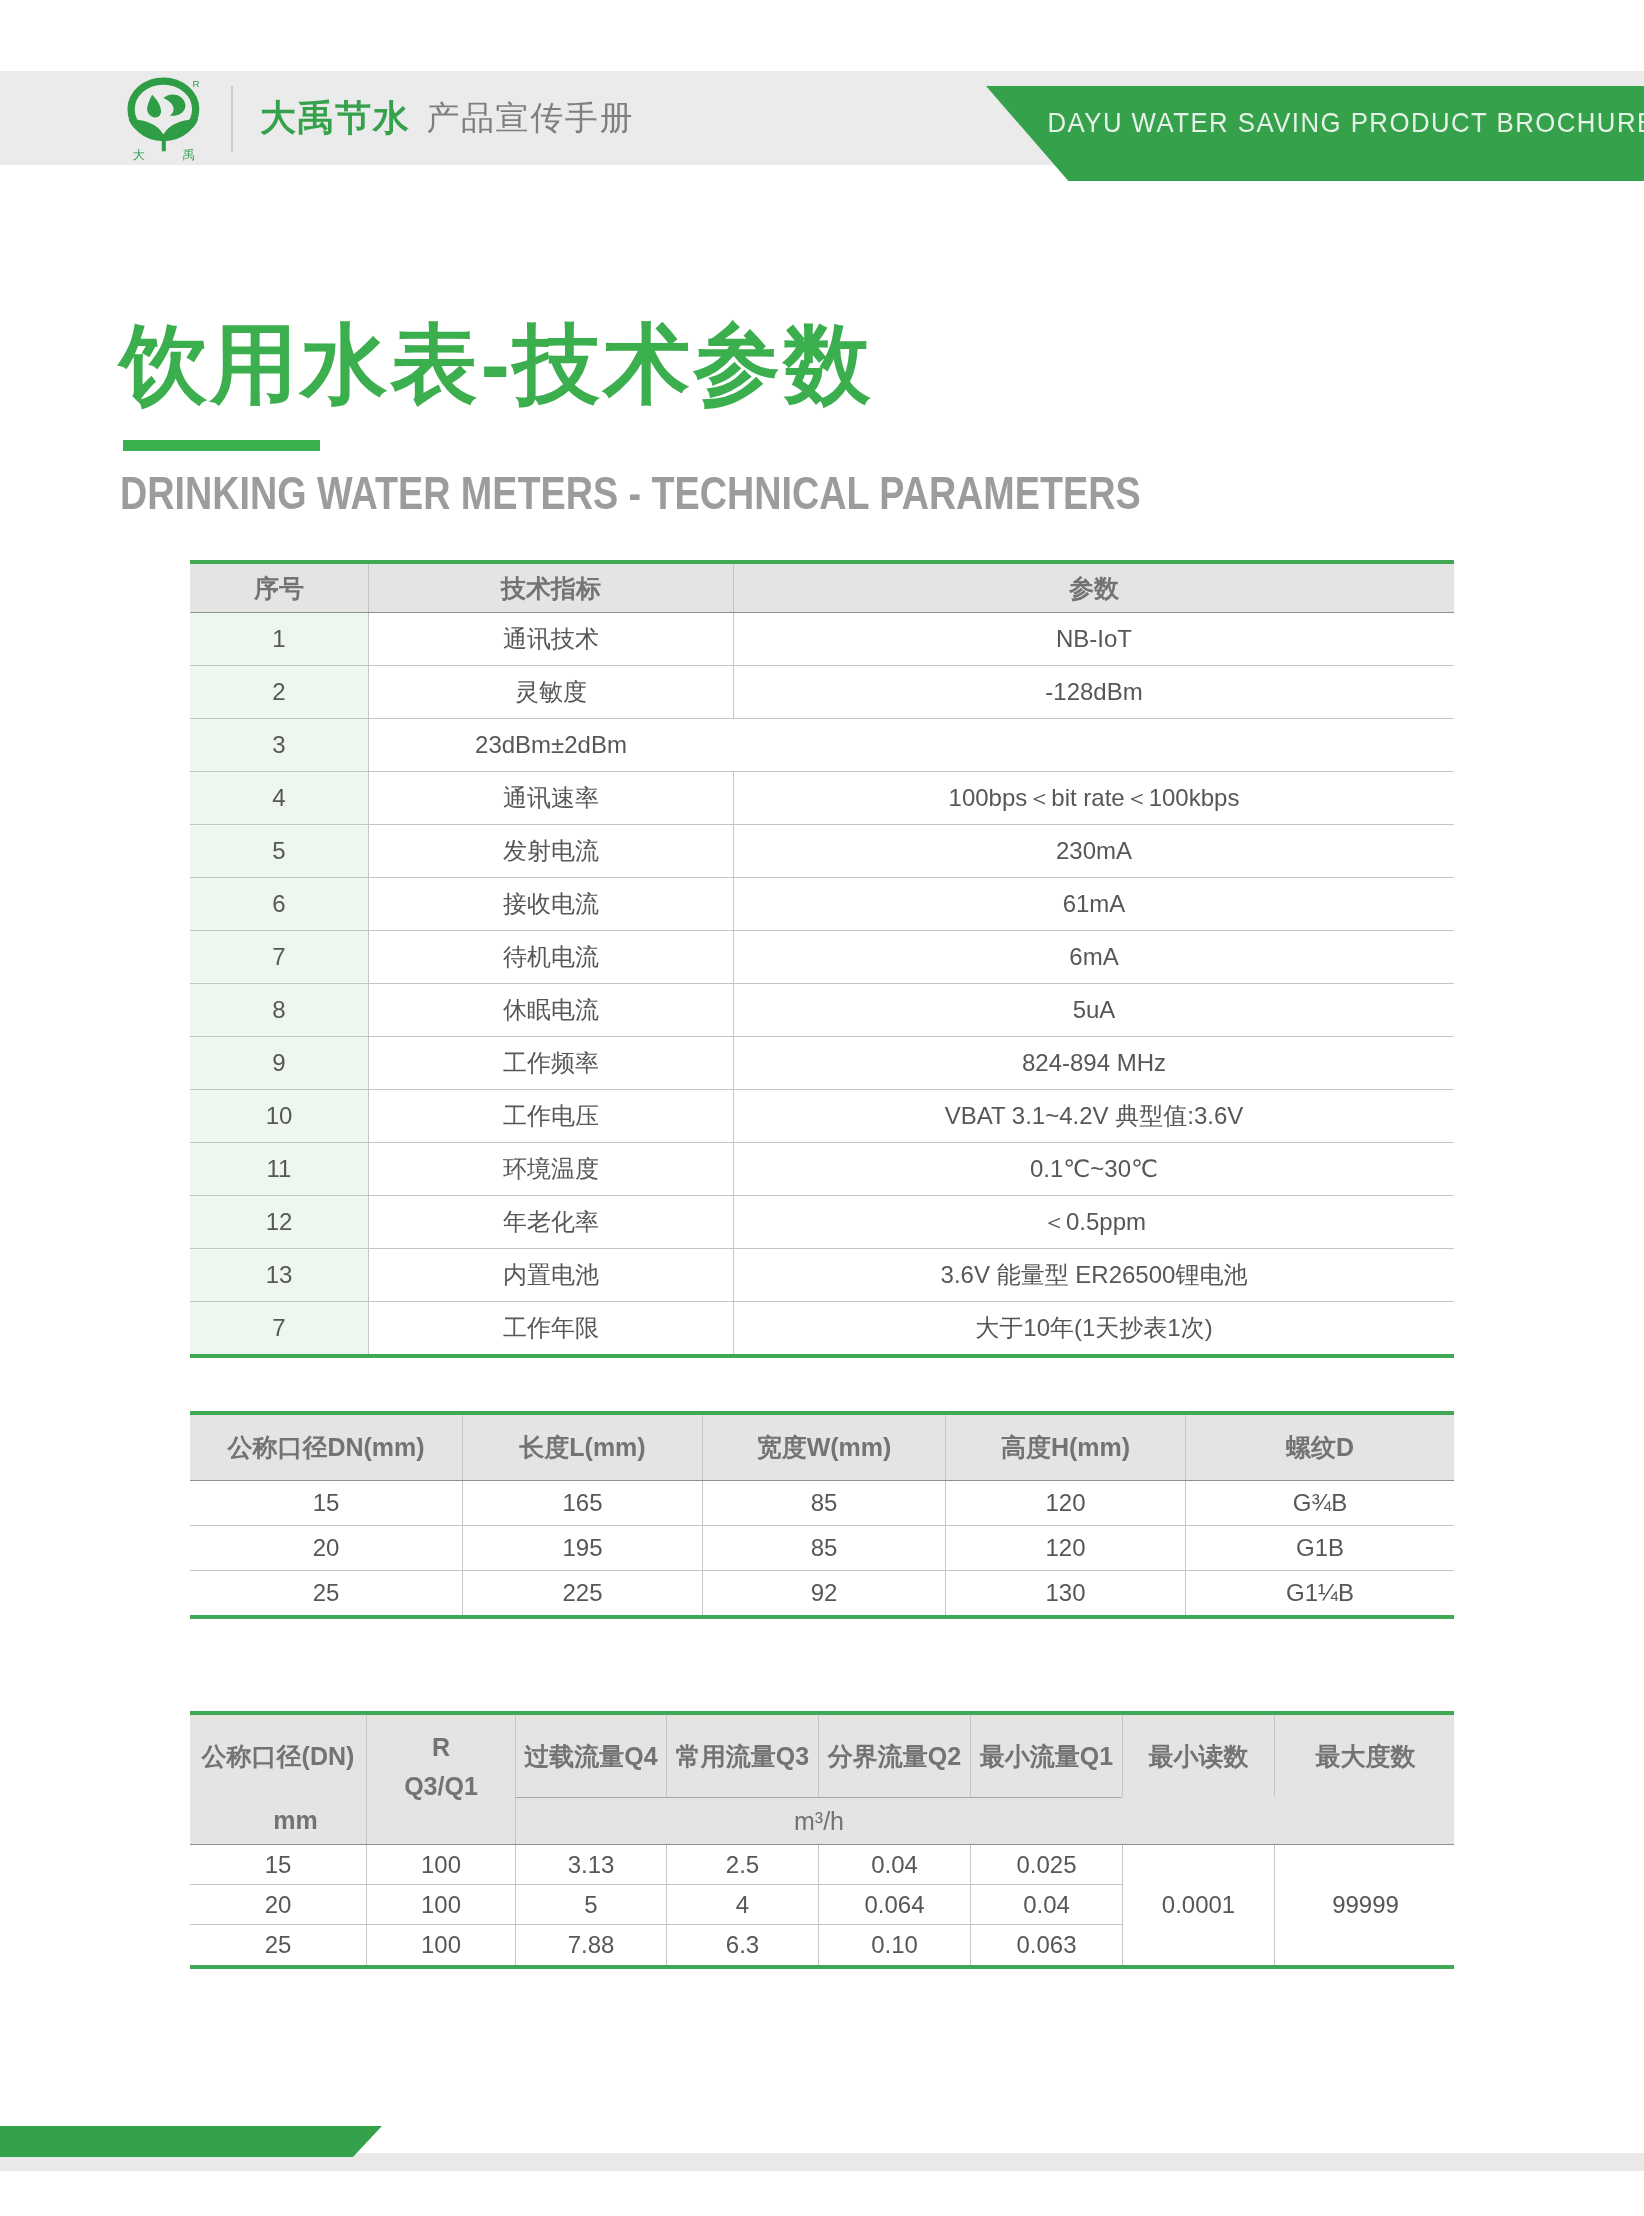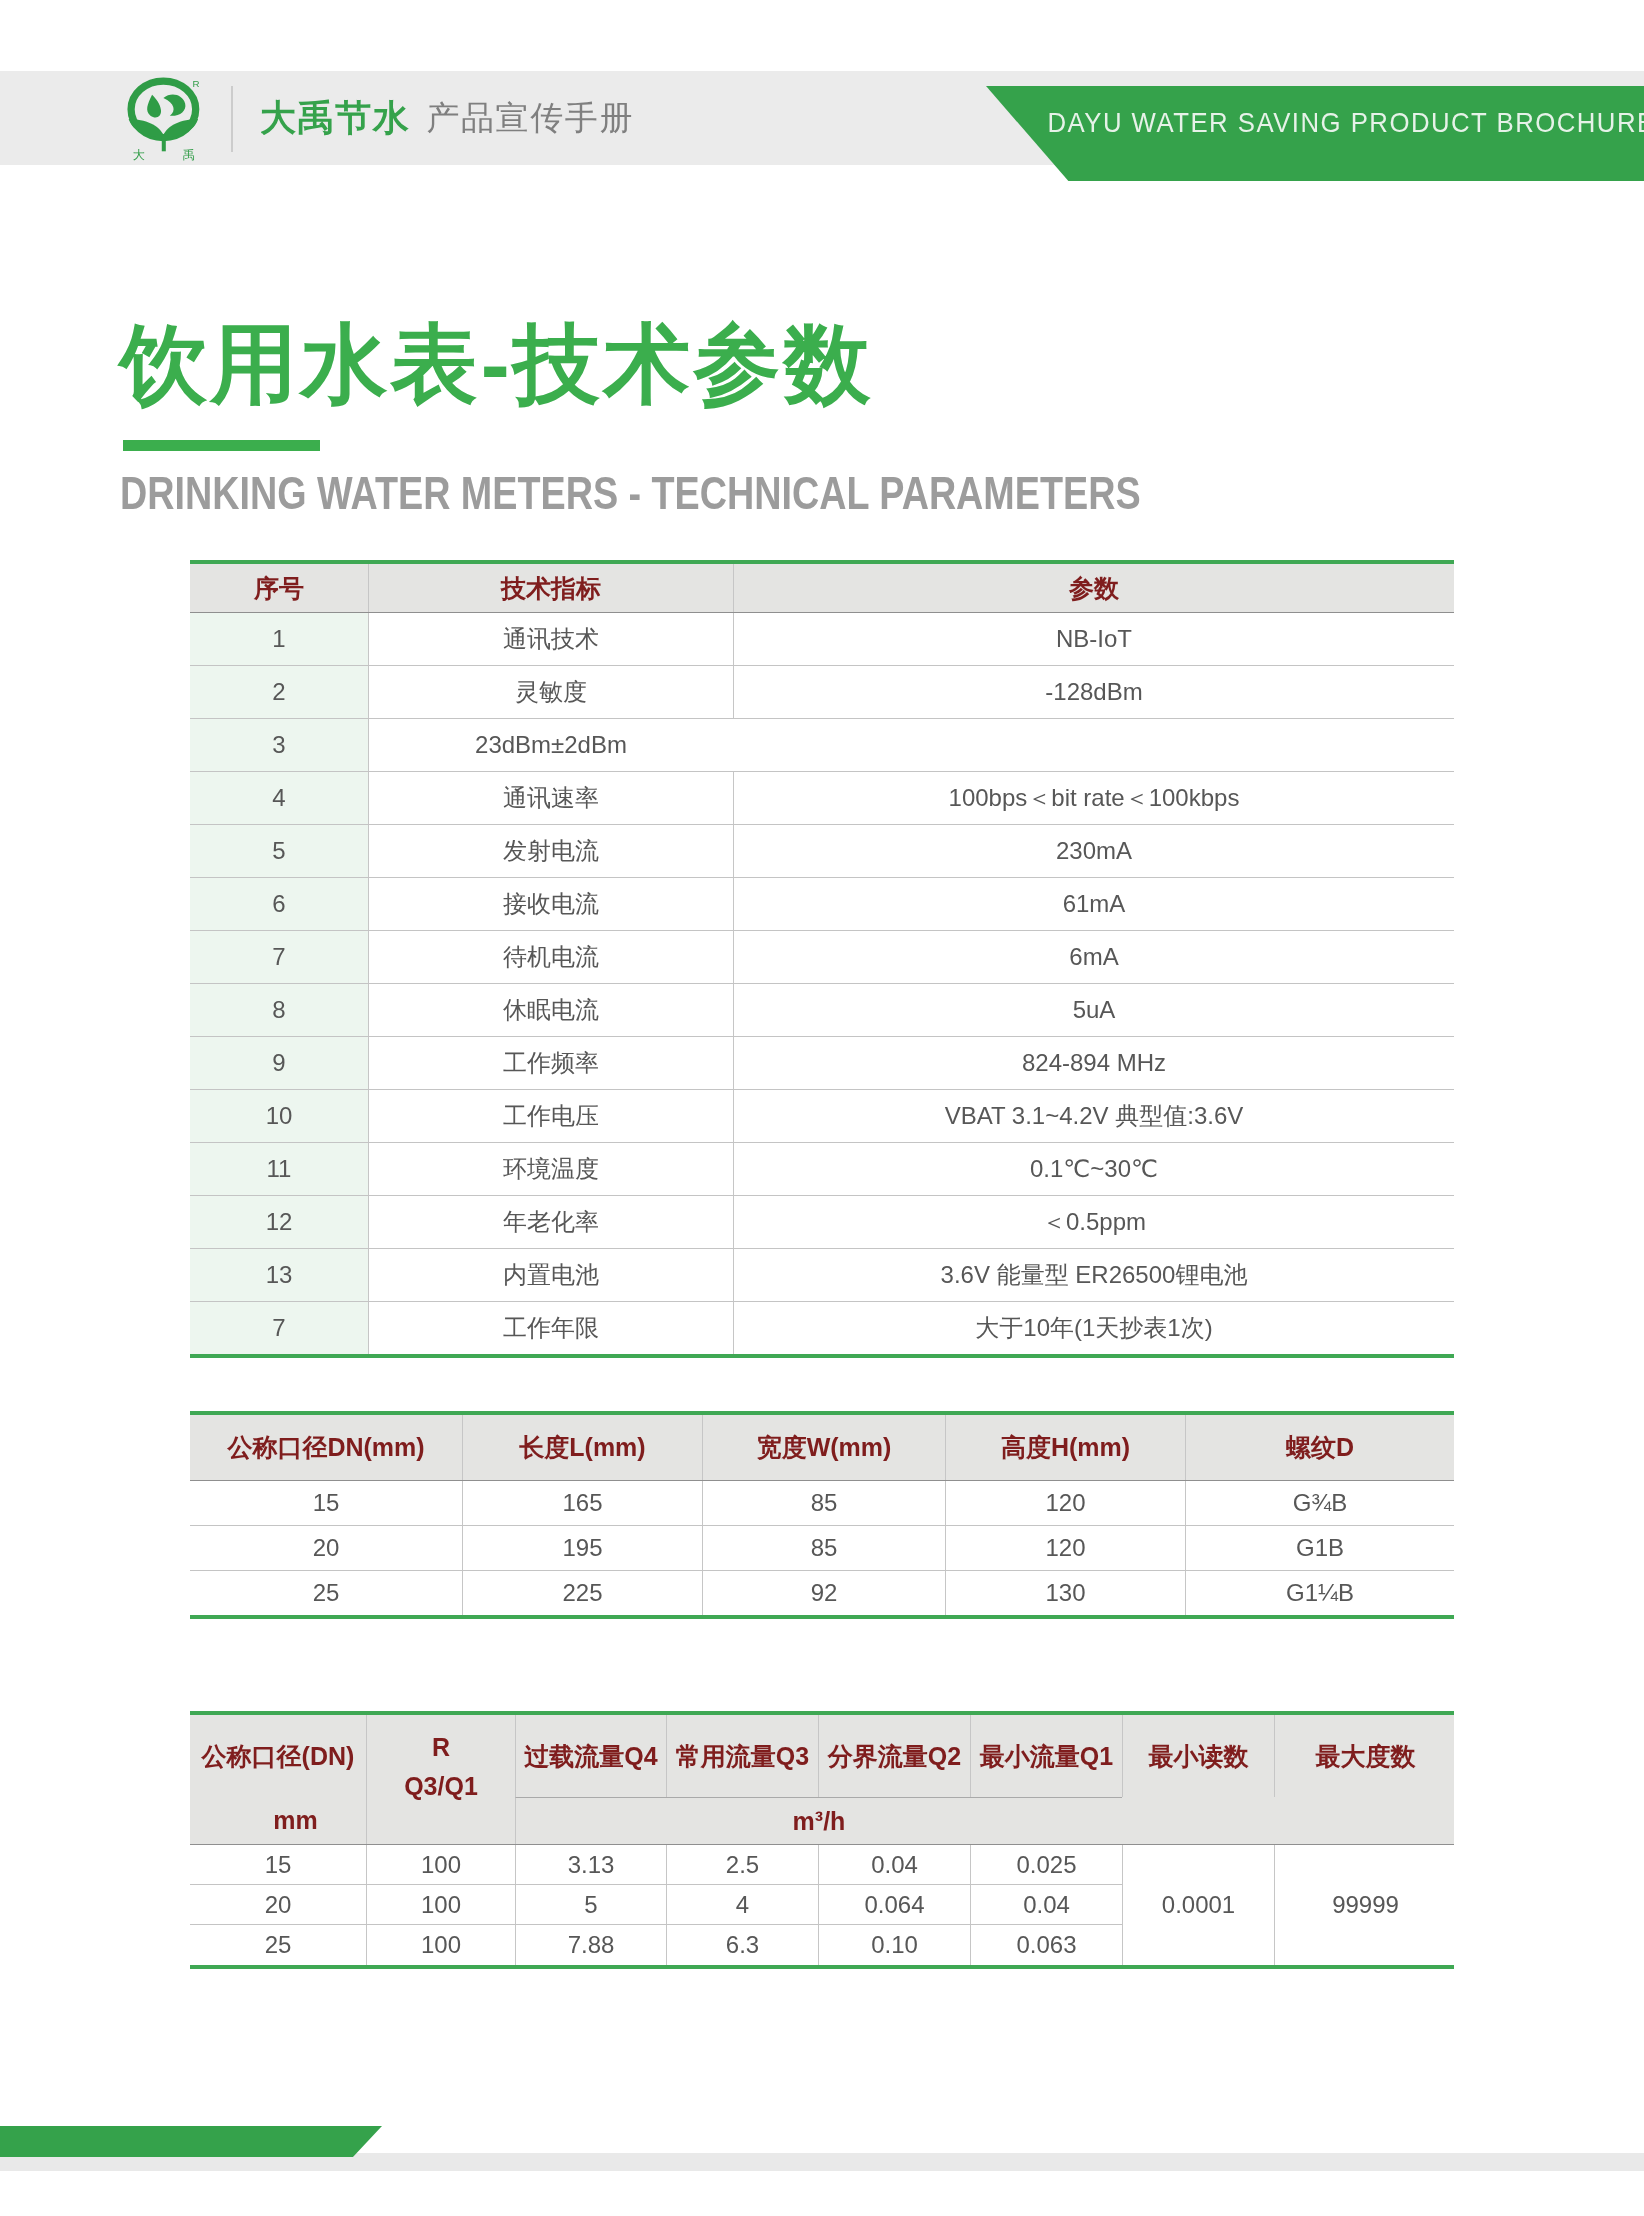--- a/index.html
+++ b/index.html
@@ -25,21 +25,21 @@
   
   .title { position:absolute; left:120px; top:316px; font-size:87px; font-weight:800;
     color:#3bae4d; letter-spacing:3.2px; line-height:1.1; }
   .title-underline { position:absolute; left:123px; top:440px; width:197px; height:11.3px; background:#3bae4d; }
   .subtitle { position:absolute; left:120px; top:466px; font-size:46px; font-weight:600;
     color:#9c9c9c; transform:scaleX(.82); transform-origin:left top; white-space:nowrap; }
   
   .tbl { position:absolute; left:190px; width:1264px;
     border-top:4.8px solid #3fa854; border-bottom:4.8px solid #3fa854; }
   .hd-cell { display:flex; align-items:center; justify-content:center;
-    font-size:25px; font-weight:700; color:#7f1d1d; background:#e4e4e2; }
+    font-size:25px; font-weight:700; color:#737373; background:#e4e4e2; }
   .bd-cell { display:flex; align-items:center; justify-content:center;
     font-size:24px; font-weight:400; color:#575757; background:#ffffff; }
   .vline { border-left:0.8px solid #c6c6c6; }
   
   .t1 { top:560px; }
   .t1-grid { display:grid; grid-template-columns:178px 365px 721px; }
   .t1-head .hd-cell { height:48px; }
   .t1-head { border-bottom:1.6px solid #8f8f8f; }
   .t1-row .bd-cell { height:52px; }
   .t1-row { border-bottom:1.6px solid #c4c4c4; }
@@ -56,21 +56,21 @@
   
   .t3 { top:1711px; }
   .t3-head { display:grid; grid-template-columns:176px 149px 151px 152px 152px 152px 152px 182px;
     grid-template-rows:82px 47px; background:#e4e4e2; border-bottom:1.6px solid #8f8f8f; }
   .t3-head .hd-cell { background:transparent; }
   .t3-h1 { grid-column:1; grid-row:1; }
   .t3-h1u { grid-column:1; grid-row:2;margin-left:35px; }
   .t3-h2 { grid-column:2; grid-row:1/3; flex-direction:column; justify-content:flex-start; padding-top:13px; line-height:1.55; }
   .t3-hq4 { grid-column:3; grid-row:1; } .t3-hq3 { grid-column:4; grid-row:1; }
   .t3-hq2 { grid-column:5; grid-row:1; } .t3-hq1 { grid-column:6; grid-row:1; }
-  .t3-hfu { grid-column:3/7; grid-row:2; border-top:0.8px solid #a9a9a9; font-weight:700; }
+  .t3-hfu { grid-column:3/7; grid-row:2; border-top:0.8px solid #a9a9a9; font-weight:400; }
   .t3-hmin { grid-column:7; grid-row:1; } .t3-hmax { grid-column:8; grid-row:1; }
   .t3-hru { grid-column:7/9; grid-row:2; border-top:0.8px solid #a9a9a9; font-weight:400; }
   .t3-body { display:grid; grid-template-columns:176px 149px 151px 152px 152px 152px 152px 182px;
     grid-auto-rows:40px; }
   .t3-body .bd-cell { height:auto; }
   .t3-sep { border-bottom:1.6px solid #c4c4c4; }
   .t3-min { grid-column:7; grid-row:1/4; }
   .t3-max { grid-column:8; grid-row:1/4; }
   
   .footer-gray { position:absolute; left:0; top:2153px; width:1645px; height:17.7px; background:#e9e9e9; }

